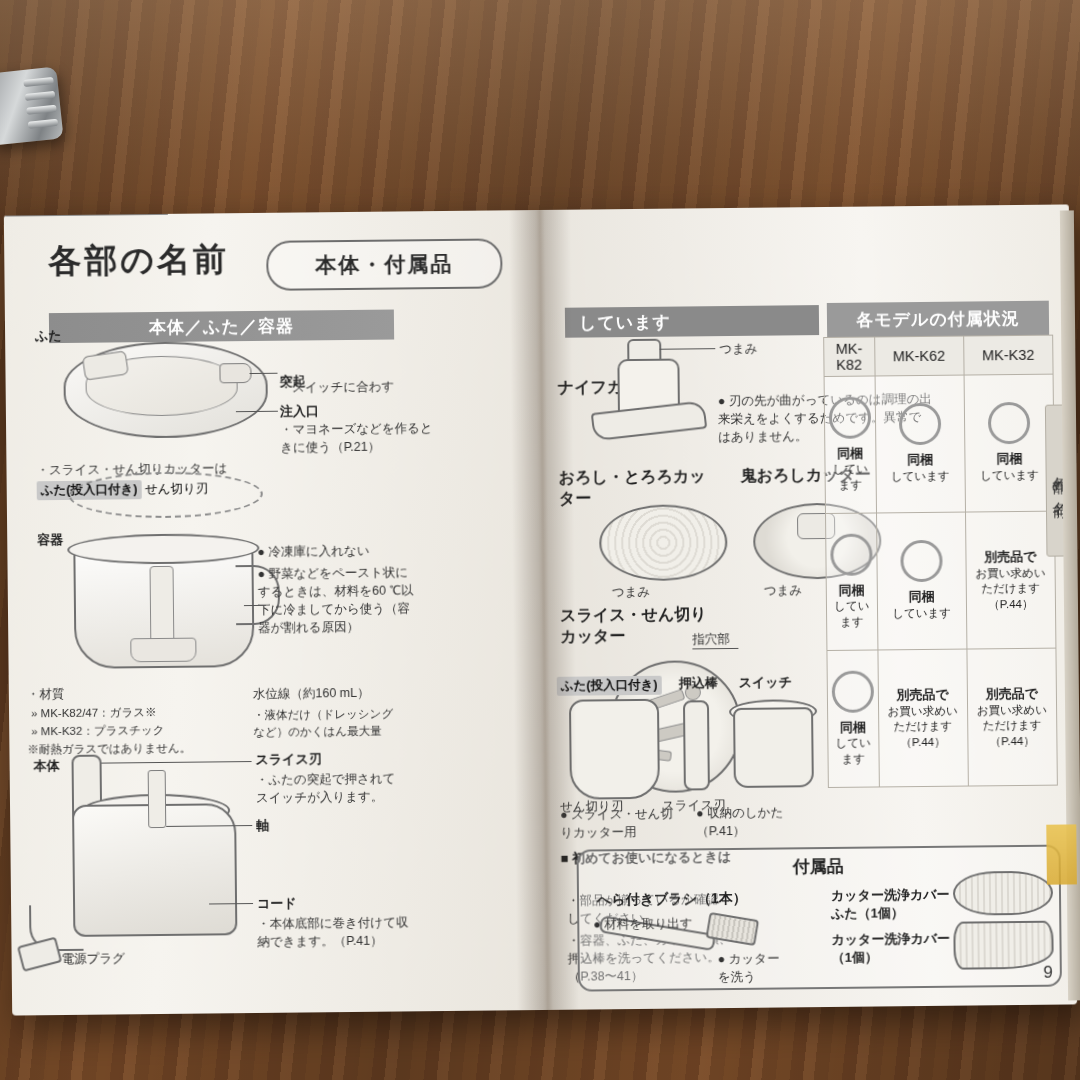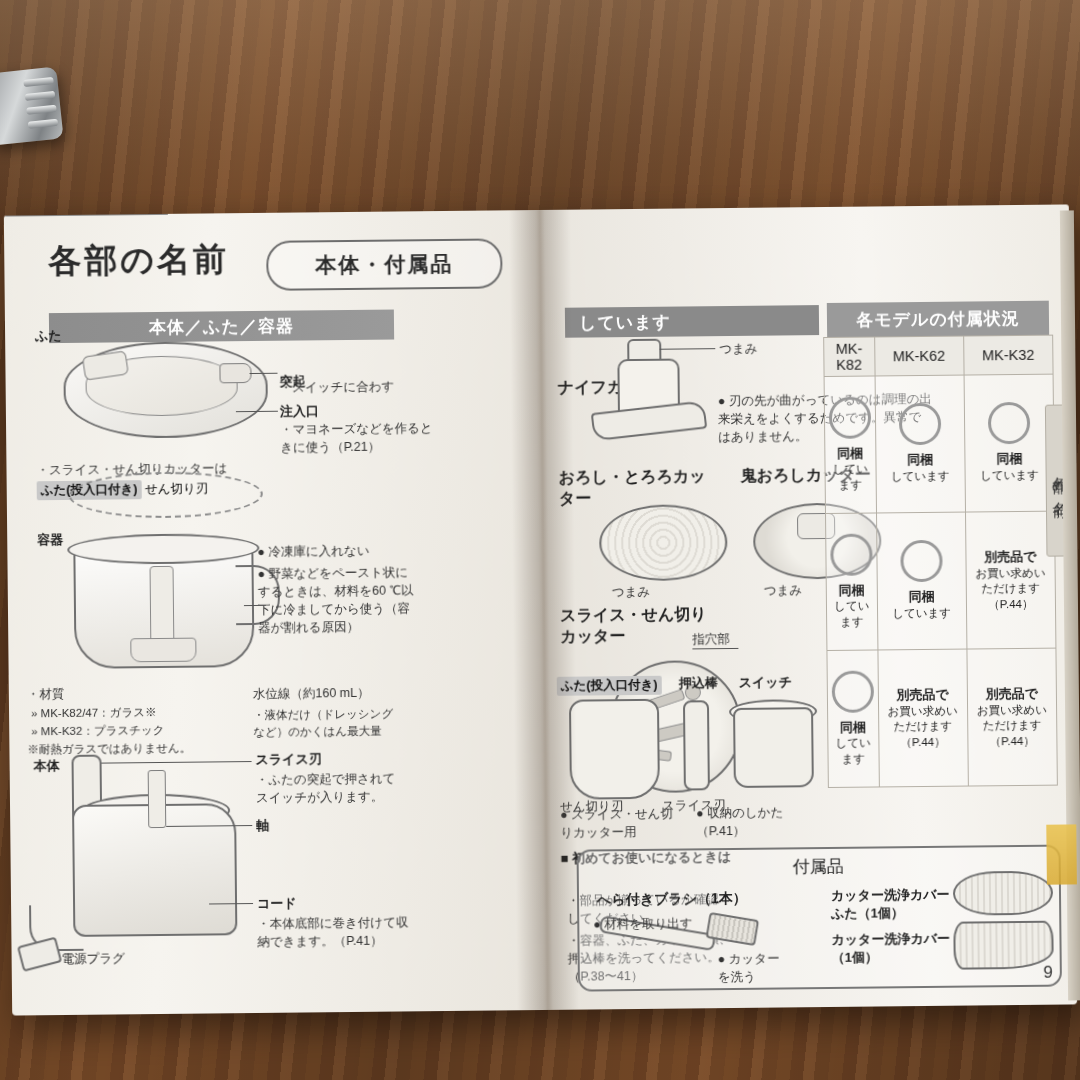--- a/index.html
+++ b/index.html
@@ -247,21 +247,21 @@
   .case{
     left:930px;top:500px;width:76px;height:76px;
     border:2px solid #6f6f6f;border-radius:8px 8px 14px 14px;background:#f1efe9;
   }
   .case-rim{left:926px;top:492px;width:84px;height:20px;border:2px solid #6f6f6f;border-radius:50%;background:#f6f4ef;}
 
   .accessory-box{
     position:absolute;left:566px;top:640px;width:480px;height:138px;
     border:2px solid #777;border-radius:14px;background:rgba(255,255,255,.3);
   }
-  .acc-title{position:absolute;left:782px;top:646px;font-size:17px;font-weight:normal;color:#222;}
+  .acc-title{position:absolute;left:782px;top:646px;font-size:17px;font-weight:bold;color:#222;}
   .brush-handle{
     left:588px;top:700px;width:112px;height:13px;
     border:2px solid #6f6f6f;border-radius:7px;background:#f0eee8;transform:rotate(10deg);
   }
   .brush-head{
     left:696px;top:694px;width:46px;height:22px;
     border:2px solid #6f6f6f;border-radius:4px;
     background:repeating-linear-gradient(90deg,#e7e4dd 0 3px,#c9c6bf 3px 5px);
     transform:rotate(10deg);
   }

